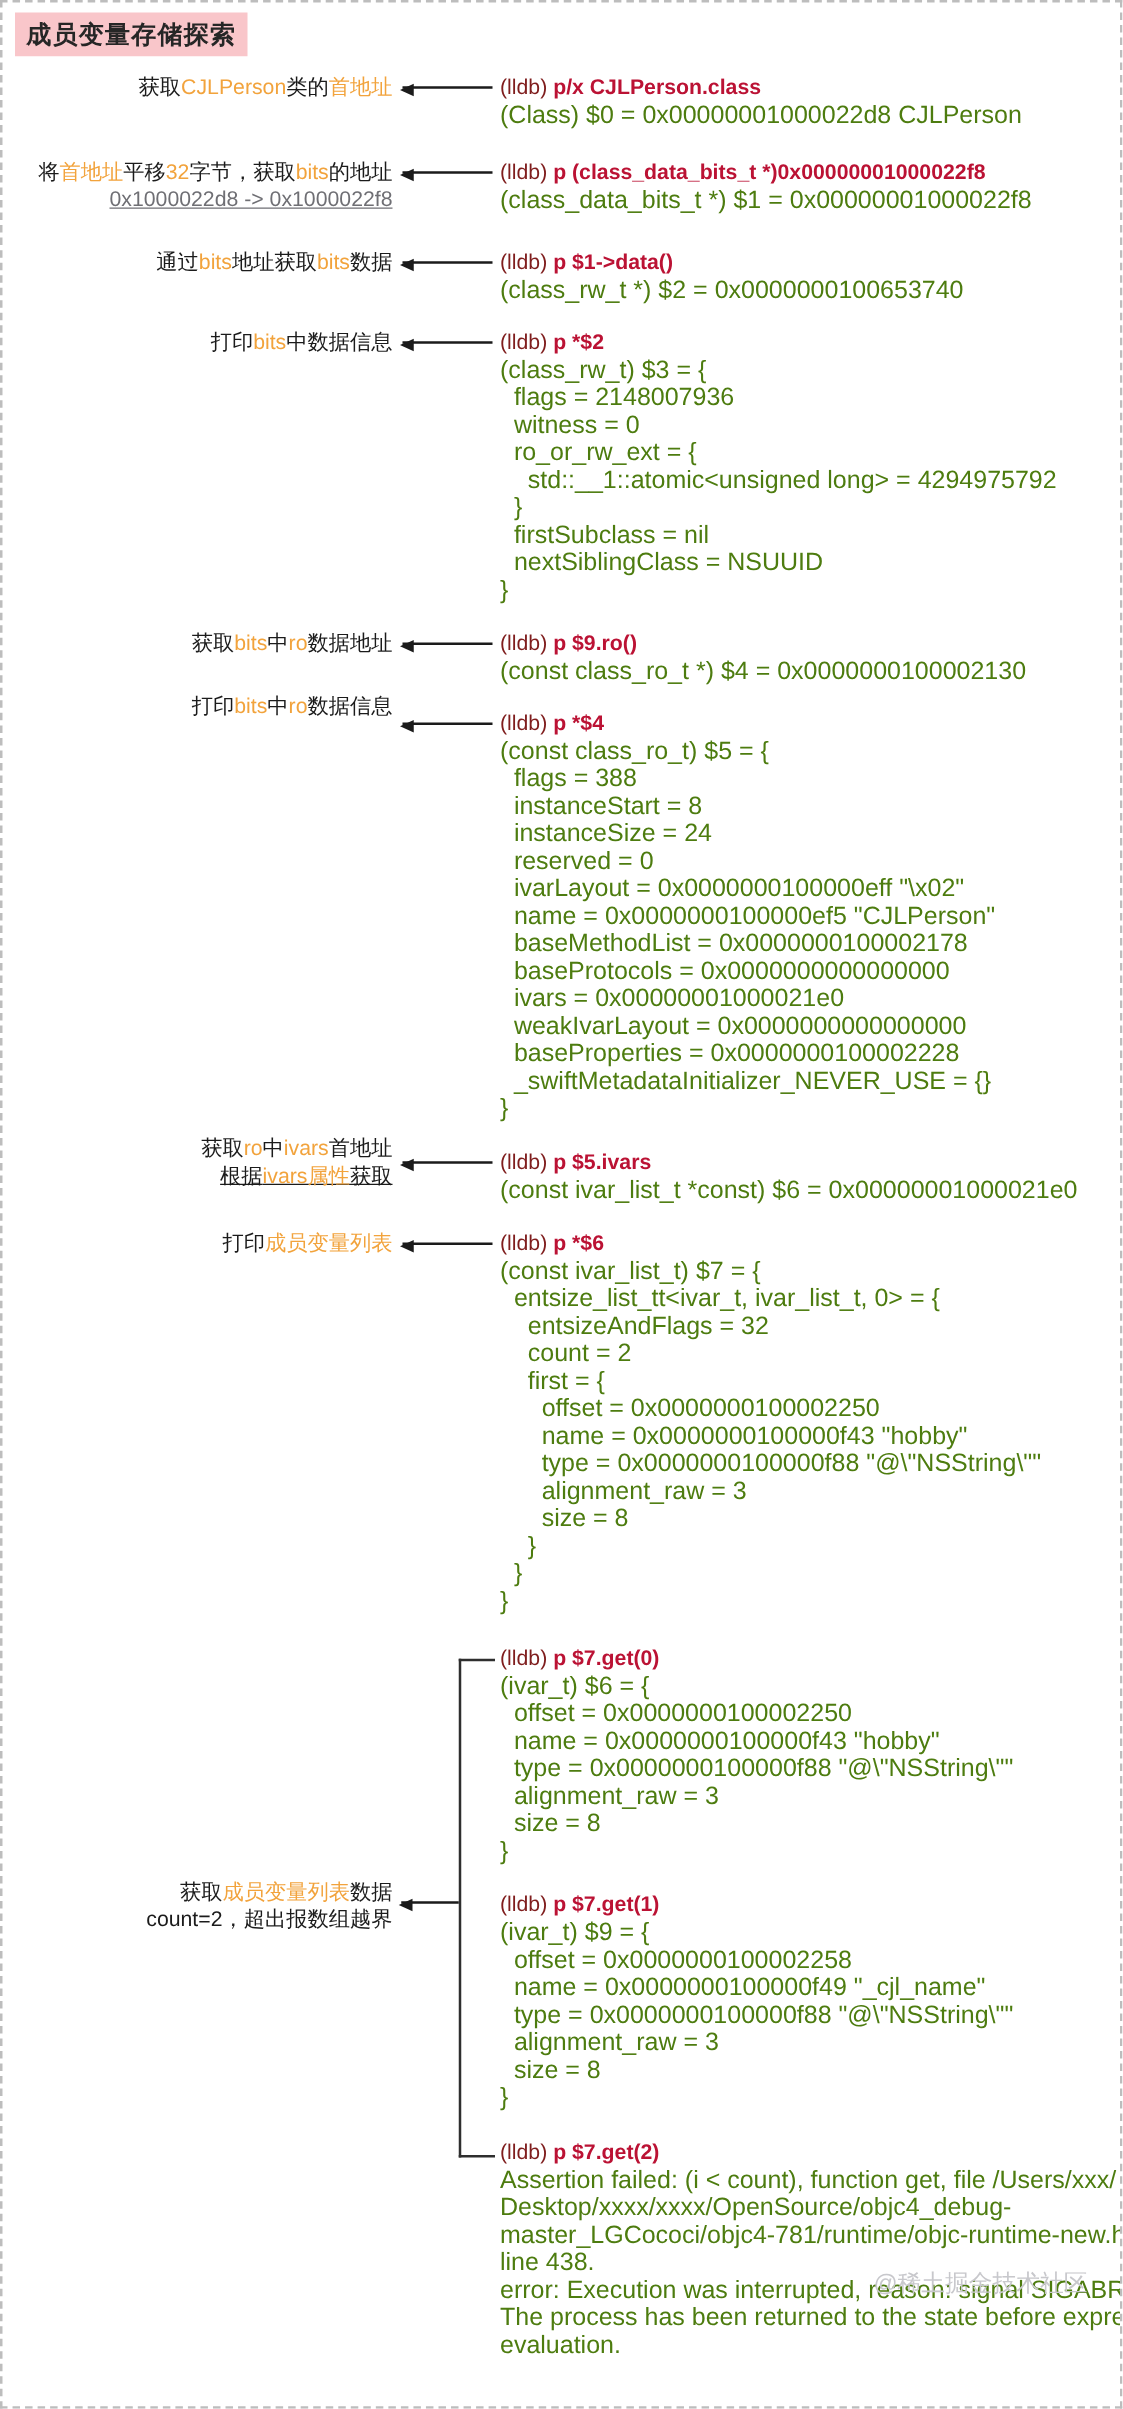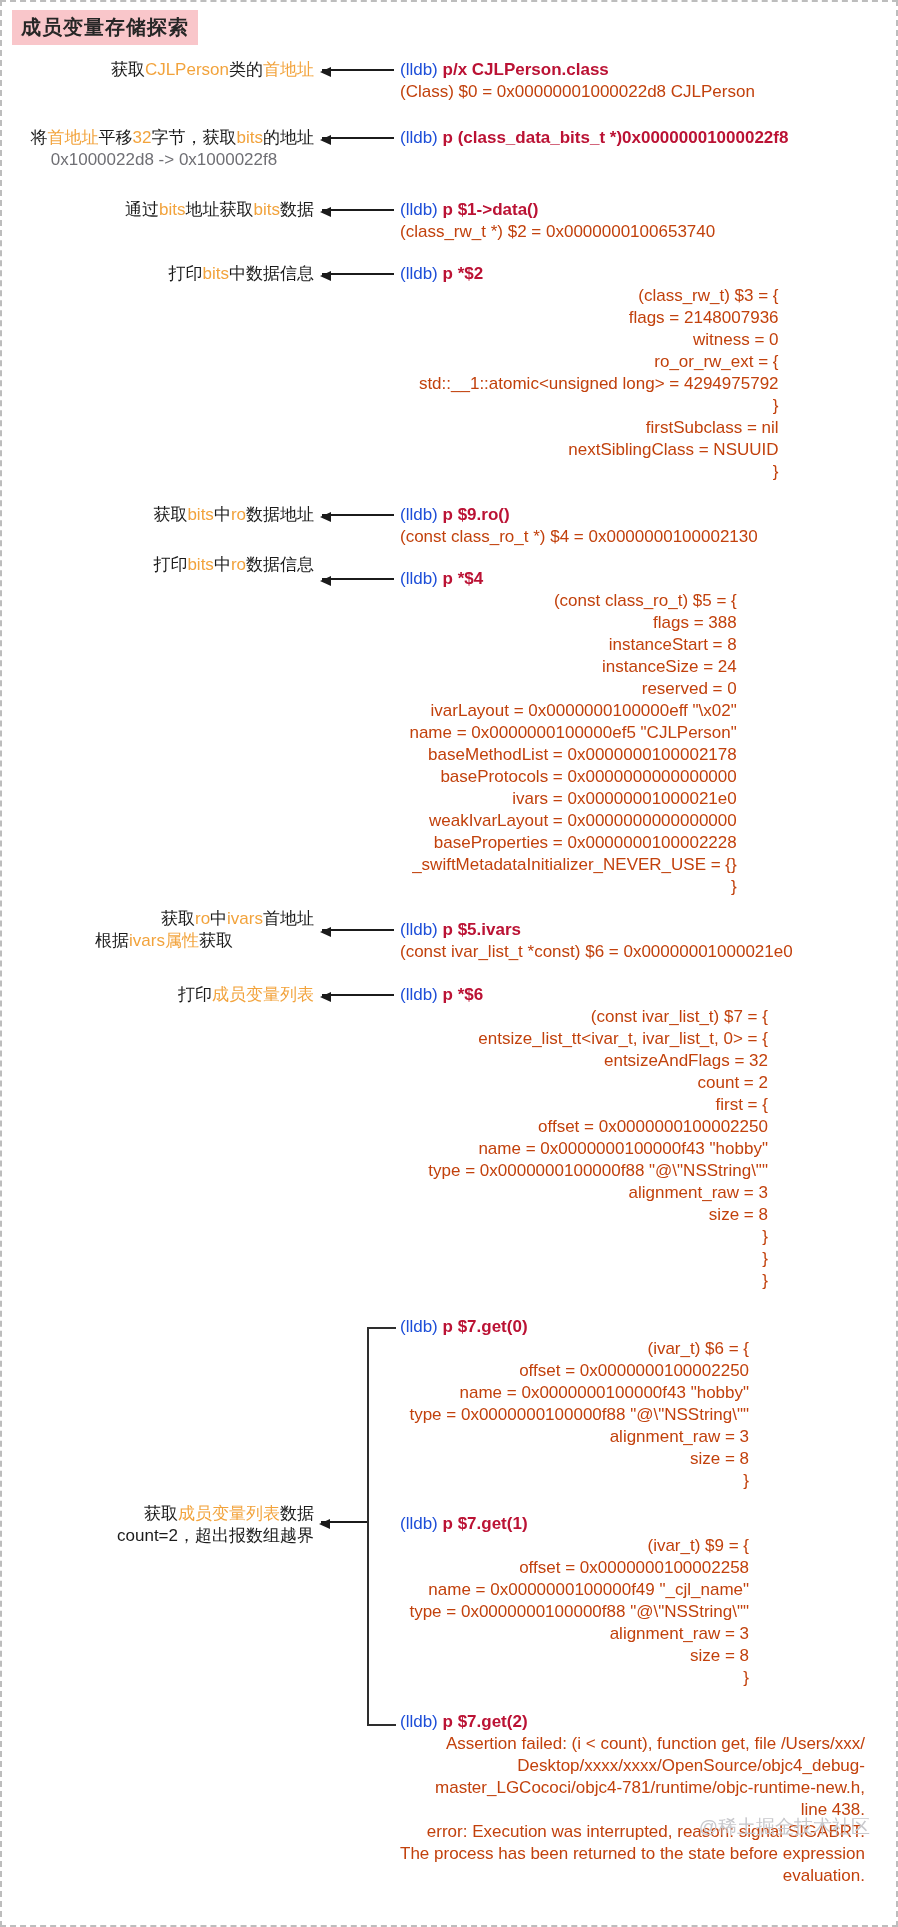--- a/index.html
+++ b/index.html
@@ -9,34 +9,34 @@
     font-family:"Liberation Sans","DejaVu Sans",sans-serif;
   }
   .title{
     position:absolute;left:10px;top:8px;background:#f9c6ca;color:#262626;
     font-size:20px;font-weight:700;padding:4px 9px;letter-spacing:1px;
   }
   .ann{position:absolute;left:12px;width:300px;text-align:right;
        font-size:17px;line-height:22px;color:#1b1b1b;}
   .ann .o{color:#f2a33c;}
   .ann .gray{color:#6f6f74;}
-  .ann .c{text-align:center;}
+  .ann .c{text-align:right;text-decoration:underline;}
   .arrow{position:absolute;height:0;border-top:2px solid #1b1b1b;}
   .arrow::before{
     content:"";position:absolute;left:-2px;top:-4px;width:0;height:0;
     border-top:5px solid transparent;border-bottom:5px solid transparent;
     border-right:11px solid #1b1b1b;
   }
   .bracket{position:absolute;left:365px;top:1325px;width:27px;height:395px;
     border-left:2px solid #2e2e2e;border-top:2px solid #2e2e2e;border-bottom:2px solid #2e2e2e;}
   .code{position:absolute;left:398px;font-size:17px;line-height:22px;}
   .cmdline{font-weight:700;color:#bb1234;white-space:pre;}
-  .prompt{font-weight:400;color:#1d4ed8;}
-  .out{margin:0;font-family:inherit;font-size:17px;line-height:22px;
-       color:#c2410c;white-space:pre;text-align:right;}
+  .prompt{font-weight:400;color:#7f1d1d;}
+  .out{margin:0;font-family:inherit;font-size:20px;line-height:22px;
+       color:#4d7c0f;white-space:pre;}
   .watermark{position:absolute;right:26px;top:1812px;color:#c8c8cc;font-size:19px;}
 </style>
 </head>
 <body>
 
 <div class="canvas">
 
   <div class="title">成员变量存储探索</div>
 
   <div class="ann" style="top:57px">
@@ -90,20 +90,21 @@
   <div class="bracket"></div>
   <div class="arrow" style="top:1519px;left:319px;width:46px"></div>
 
   <div class="code" style="top:57px">
     <div class="cmdline"><span class="prompt">(lldb)</span> <span>p/x CJLPerson.class</span></div>
     <pre class="out">(Class) $0 = 0x00000001000022d8 CJLPerson</pre>
   </div>
 
   <div class="code" style="top:125px">
     <div class="cmdline"><span class="prompt">(lldb)</span> <span>p (class_data_bits_t *)0x00000001000022f8</span></div>
+    <pre class="out">(class_data_bits_t *) $1 = 0x00000001000022f8</pre>
   </div>
 
   <div class="code" style="top:197px">
     <div class="cmdline"><span class="prompt">(lldb)</span> <span>p $1-&gt;data()</span></div>
     <pre class="out">(class_rw_t *) $2 = 0x0000000100653740</pre>
   </div>
 
   <div class="code" style="top:261px">
     <div class="cmdline"><span class="prompt">(lldb)</span> <span>p *$2</span></div>
     <pre class="out">(class_rw_t) $3 = {

